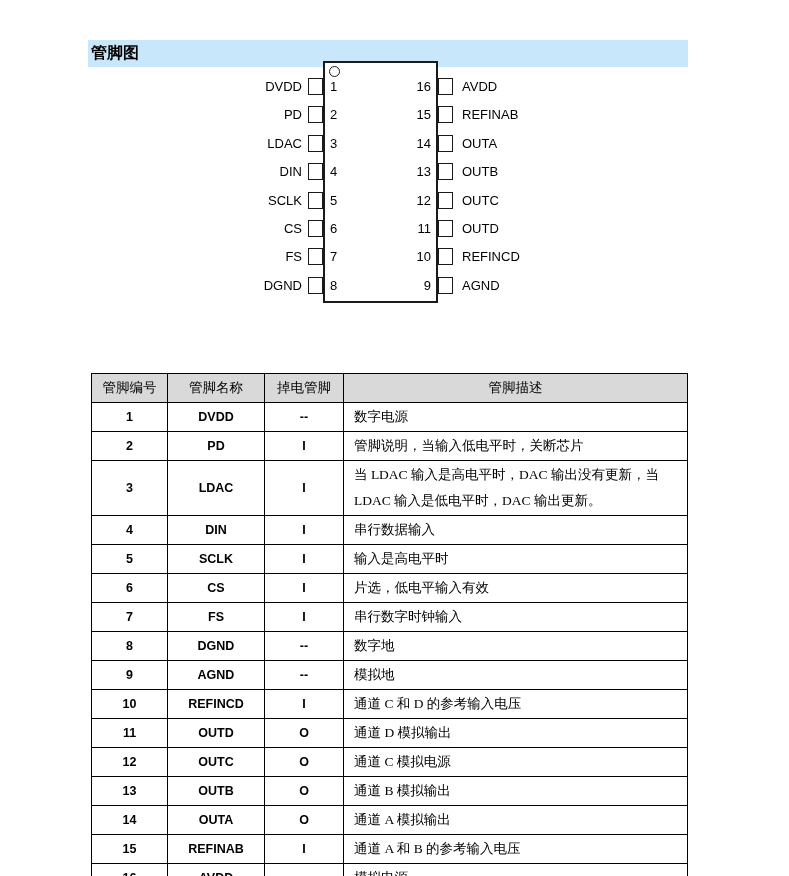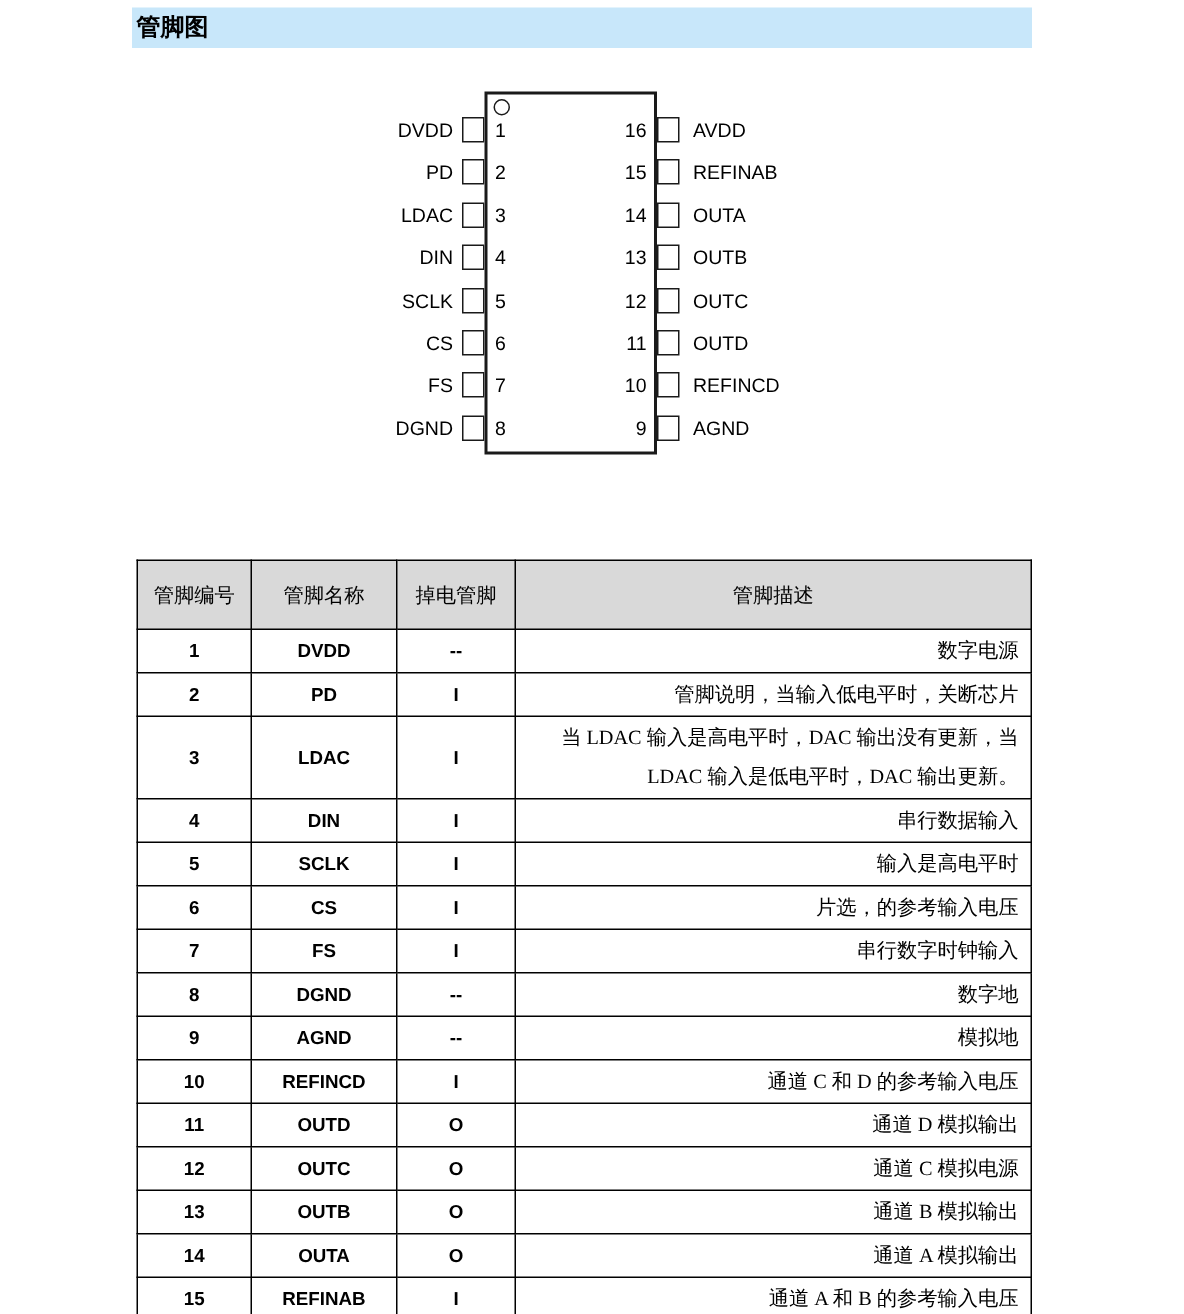--- a/index.html
+++ b/index.html
@@ -8,20 +8,21 @@
     position:relative; width:789px; height:876px; background:#fff;
     overflow:hidden; color:#000;
   }
   
   .band {
     position:absolute; left:88px; width:600px; height:27px;
     background:var(--band-bg,#c8e7fa);
     display:flex; align-items:center;
     font-weight:bold; font-size:16px; padding-left:3px;
     font-family:"Liberation Sans", sans-serif;
+    margin-top:35px;
   }
   .band-1 { top:5px; }
   .band-2 { top:328px; }
 
   
   .pin-diagram { position:absolute; left:242px; top:55px; width:320px; height:260px; }
   .chip-body {
     position:absolute; left:81px; top:6px; width:115px; height:242px;
     border:2px solid #1a1a1a; background:#fff;
   }
@@ -45,35 +46,35 @@
 
   
   .pin-table {
     position:absolute; left:91px; top:373px; width:596px;
     border-collapse:collapse; table-layout:fixed;
   }
   .pin-table th, .pin-table td {
     border:1px solid #000; vertical-align:middle;
   }
   .pin-table th {
-    height:46px; background:var(--th-bg,#d9d9d9);
+    height:29px; background:var(--th-bg,#d9d9d9);
     font-family:"Liberation Serif", serif; font-weight:normal; font-size:13.5px;
     text-align:center;
   }
   .pin-table td { height:27px; }
   .col-no  { width:76px; }
   .col-name{ width:97px; }
   .col-attr{ width:79px; }
   .col-desc{ width:344px; }
   .c-no, .c-name, .c-attr {
     text-align:center; font-family:"Liberation Sans", sans-serif;
     font-weight:bold; font-size:12.5px;
   }
   .c-desc {
-    text-align:right; padding:1px 8px 1px 10px;
+    text-align:left; padding:1px 8px 1px 10px;
     font-family:"Liberation Serif", serif; font-size:13.5px; line-height:26px;
   }
 </style>
 </head>
 <body>
 
 <div class="page">
 
   <div class="band band-1">
     <span>管脚图</span>
@@ -194,21 +195,21 @@
         <tr>
           <td class="c-no">5</td>
           <td class="c-name">SCLK</td>
           <td class="c-attr">I</td>
           <td class="c-desc">输入是高电平时</td>
         </tr>
         <tr>
           <td class="c-no">6</td>
           <td class="c-name">CS</td>
           <td class="c-attr">I</td>
-          <td class="c-desc">片选，的参考输入电压</td>
+          <td class="c-desc">片选，低电平输入有效</td>
         </tr>
         <tr>
           <td class="c-no">7</td>
           <td class="c-name">FS</td>
           <td class="c-attr">I</td>
           <td class="c-desc">串行数字时钟输入</td>
         </tr>
         <tr>
           <td class="c-no">8</td>
           <td class="c-name">DGND</td>

